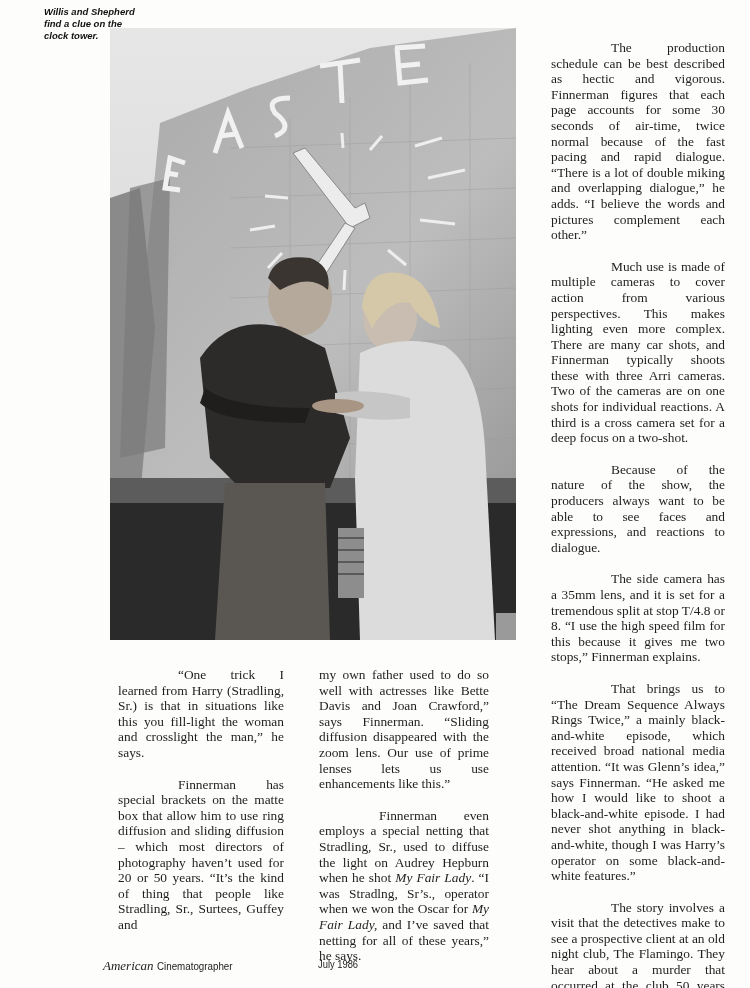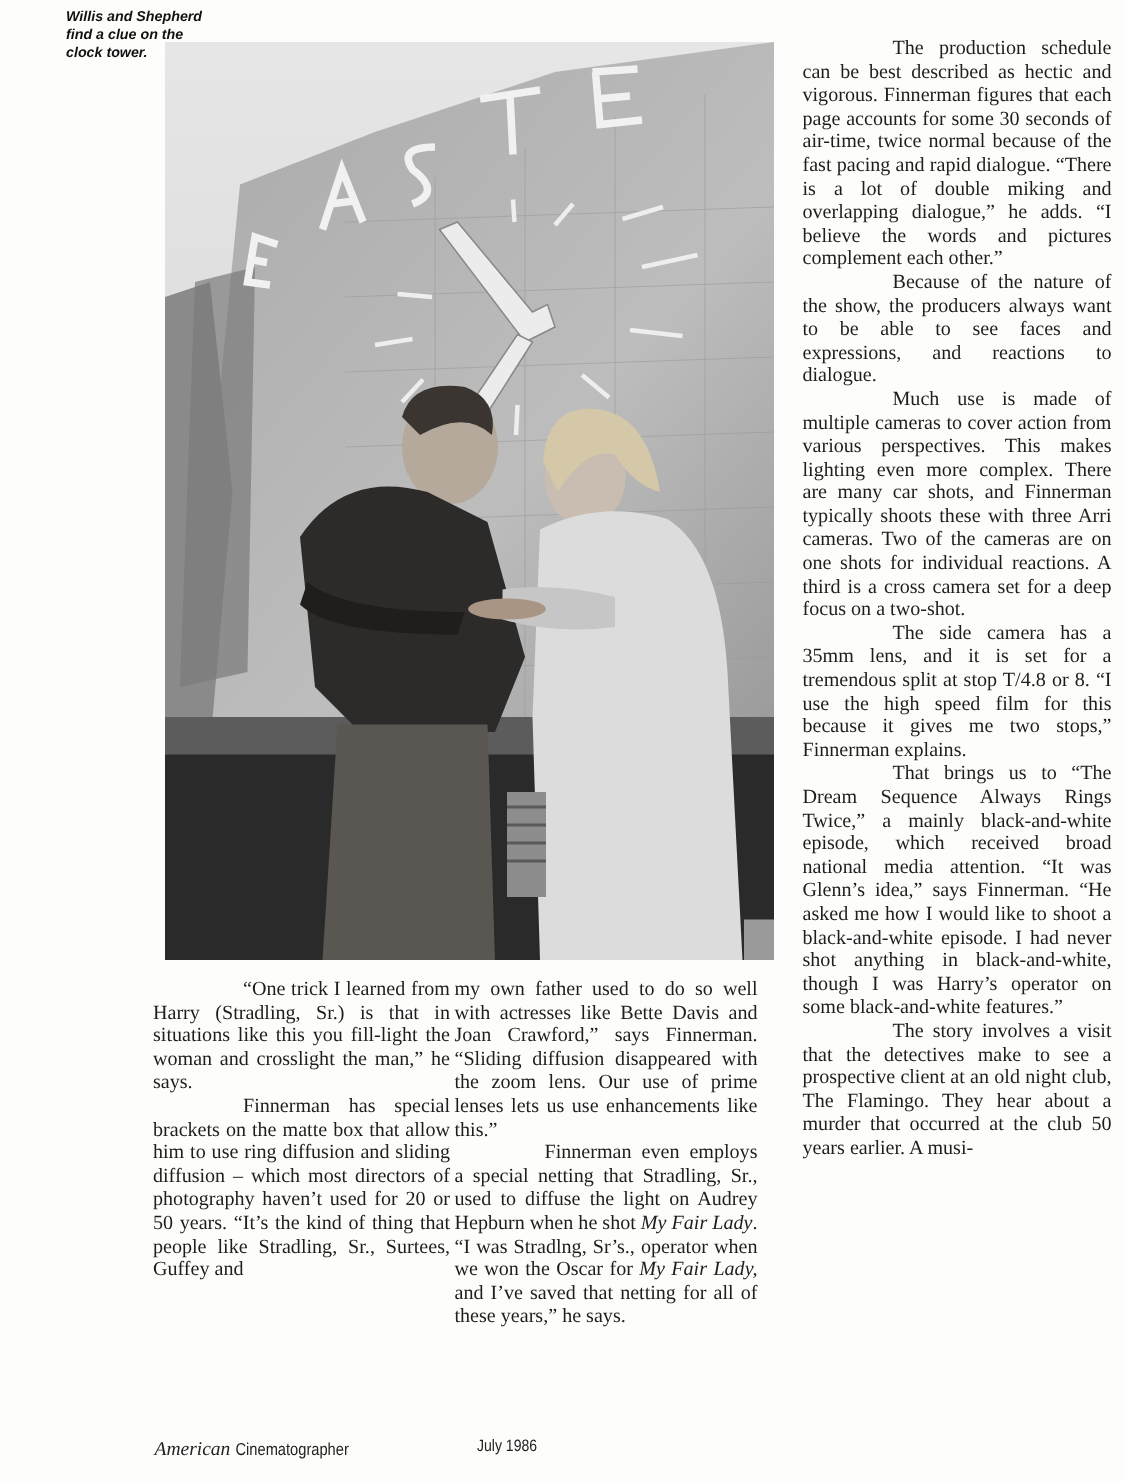--- a/index.html
+++ b/index.html
@@ -17,21 +17,21 @@
   }
   .photo {
     position: absolute; left: 110px; top: 28px; width: 406px; height: 612px;
     overflow: hidden; background: #d9d9d9;
   }
   .photo svg { display: block; width: 100%; height: 100%; }
   .col {
     position: absolute; font-size: 13.4px; line-height: 15.6px;
     text-align: justify; color: #1e1e1e;
   }
-  .col p { margin: 0; }
+  .col p { margin: 16px; }
   .col p.ind { text-indent: 60px; }
   .col-right { left: 535px; top: 24px; width: 206px; }
   .col-left { left: 102px; top: 651px; width: 198px; }
   .col-mid { left: 303px; top: 651px; width: 202px; }
   i { font-style: italic; }
   .footer {
     position: absolute; top: 958px; font-size: 12px; color: #222;
   }
   .footer .mag-a { font-family: "Liberation Serif", serif; font-style: italic; font-size: 13px; }
   .footer .mag-b { font-family: "Liberation Sans", sans-serif; font-size: 11.5px; transform: scaleX(0.85); display: inline-block; transform-origin: left; }
@@ -127,22 +127,22 @@
         <line x1="228" y1="522" x2="254" y2="522"></line>
       <line x1="228" y1="534" x2="254" y2="534"></line>
         <line x1="228" y1="546" x2="254" y2="546"></line>
     </g>
     <rect x="386" y="585" width="20" height="27" fill="#9a9a9a"></rect>
   </svg>
 </div>
 
 <div class="col col-right">
     <p class="ind"><span>The production schedule can be best described as hectic and vigorous. Finnerman figures that each page accounts for some 30 seconds of air-time, twice normal because of the fast pacing and rapid dialogue. “There is a lot of double miking and overlapping dialogue,” he adds. “I believe the words and pictures complement each other.”</span></p>
+    <p class="ind"><span>Much use is made of multiple cameras to cover action from various perspectives. This makes lighting even more complex. There are many car shots, and Finnerman typically shoots these with three Arri cameras. Two of the cameras are on one shots for individual reactions. A third is a cross camera set for a deep focus on a two-shot.</span></p>
     <p class="ind"><span>Because of the nature of the show, the producers always want to be able to see faces and expressions, and reactions to dialogue.</span></p>
-    <p class="ind"><span>Much use is made of multiple cameras to cover action from various perspectives. This makes lighting even more complex. There are many car shots, and Finnerman typically shoots these with three Arri cameras. Two of the cameras are on one shots for individual reactions. A third is a cross camera set for a deep focus on a two-shot.</span></p>
     <p class="ind"><span>The side camera has a 35mm lens, and it is set for a tremendous split at stop T/4.8 or 8. “I use the high speed film for this because it gives me two stops,” Finnerman explains.</span></p>
     <p class="ind"><span>That brings us to “The Dream Sequence Always Rings Twice,” a mainly black-and-white episode, which received broad national media attention. “It was Glenn’s idea,” says Finnerman. “He asked me how I would like to shoot a black-and-white episode. I had never shot anything in black-and-white, though I was Harry’s operator on some black-and-white features.”</span></p>
     <p class="ind"><span>The story involves a visit that the detectives make to see a prospective client at an old night club, The Flamingo. They hear about a murder that occurred at the club 50 years earlier. A musi-</span></p>
   </div>
 <div class="col col-left">
     <p class="ind"><span>“One trick I learned from Harry (Stradling, Sr.) is that in situations like this you fill-light the woman and crosslight the man,” he says.</span></p>
     <p class="ind"><span>Finnerman has special brackets on the matte box that allow him to use ring diffusion and sliding diffusion – which most directors of photography haven’t used for 20 or 50 years. “It’s the kind of thing that people like Stradling, Sr., Surtees, Guffey and</span></p>
   </div>
 <div class="col col-mid">
     <p><span>my own father used to do so well with actresses like Bette Davis and Joan Crawford,” says Finnerman. “Sliding diffusion disappeared with the zoom lens. Our use of prime lenses lets us use enhancements like this.”</span></p>

